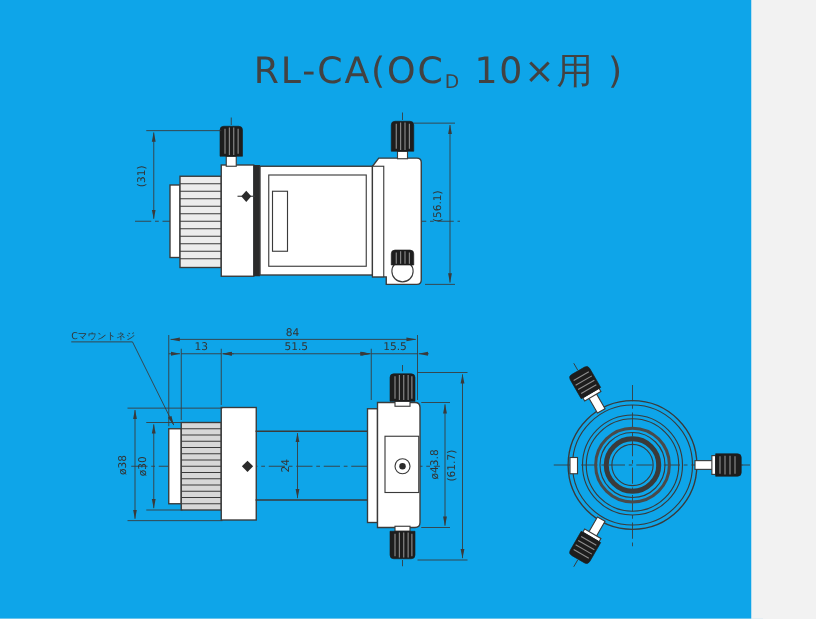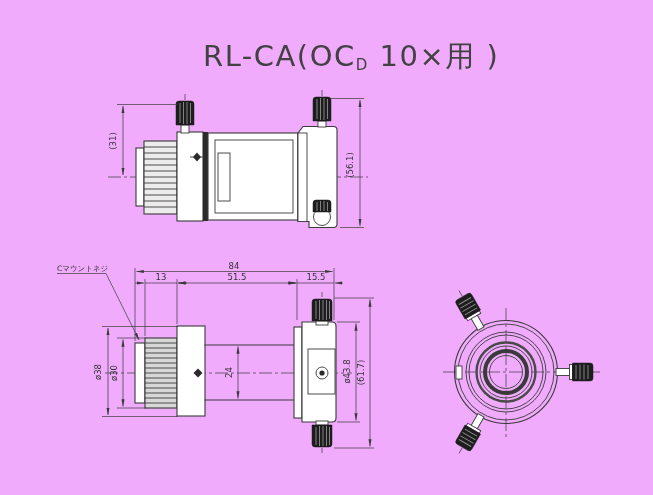--- a/index.html
+++ b/index.html
@@ -1,16 +1,16 @@
 <!DOCTYPE html>
 <html><head>
 <meta charset="utf-8">
 <style>
   html,body{margin:0;padding:0;background:#f2f2f2;}
-  #canvas{position:relative;width:653px;height:495px;background:#f0abfc;overflow:hidden;
+  #canvas{position:relative;width:601px;height:495px;background:#0ea5e9;overflow:hidden;
           font-family:"DejaVu Sans","Liberation Sans",sans-serif;}
   svg{position:absolute;left:0;top:0;}
   .ln{stroke:#3a3a3a;stroke-width:1.1;fill:none;stroke-linecap:square;}
   .ln2{stroke:#3a3a3a;stroke-width:0.9;fill:none;}
   .fw{fill:#ffffff;}
   .kn1{fill:#ececec;}
   .kn2{fill:#d7d7d7;}
   .dim{stroke:#3a3a3a;stroke-width:0.7;fill:none;}
   .cl{stroke:#3a3a3a;stroke-width:0.7;fill:none;stroke-dasharray:13 3 3 3;}
   .knob{fill:#1d1d1d;stroke:#1d1d1d;stroke-width:0.5;}

